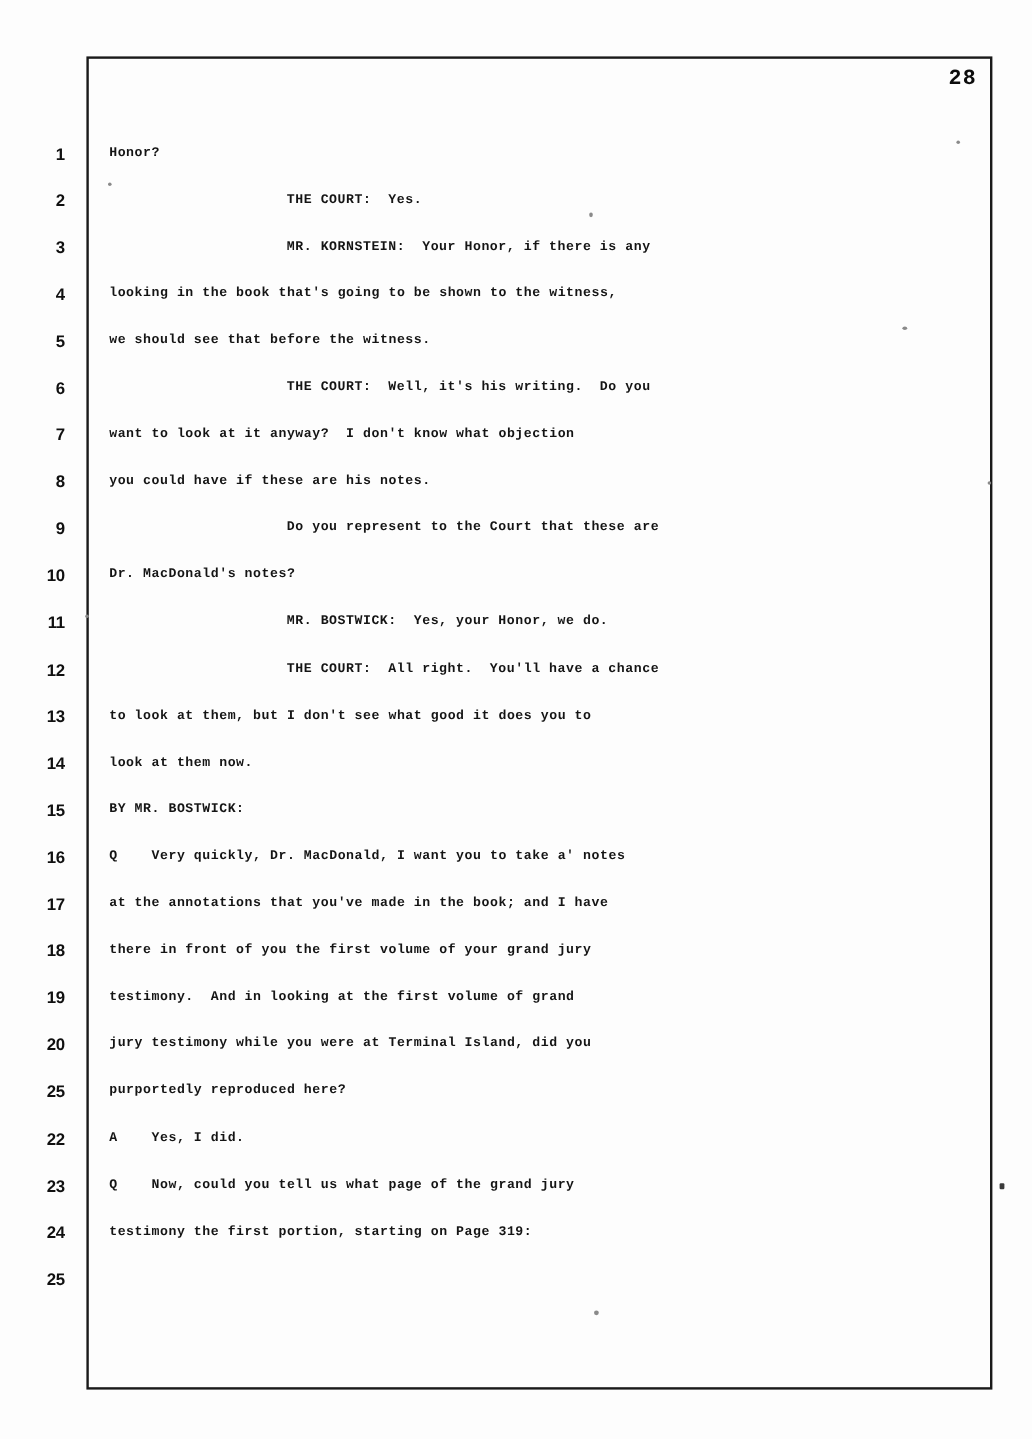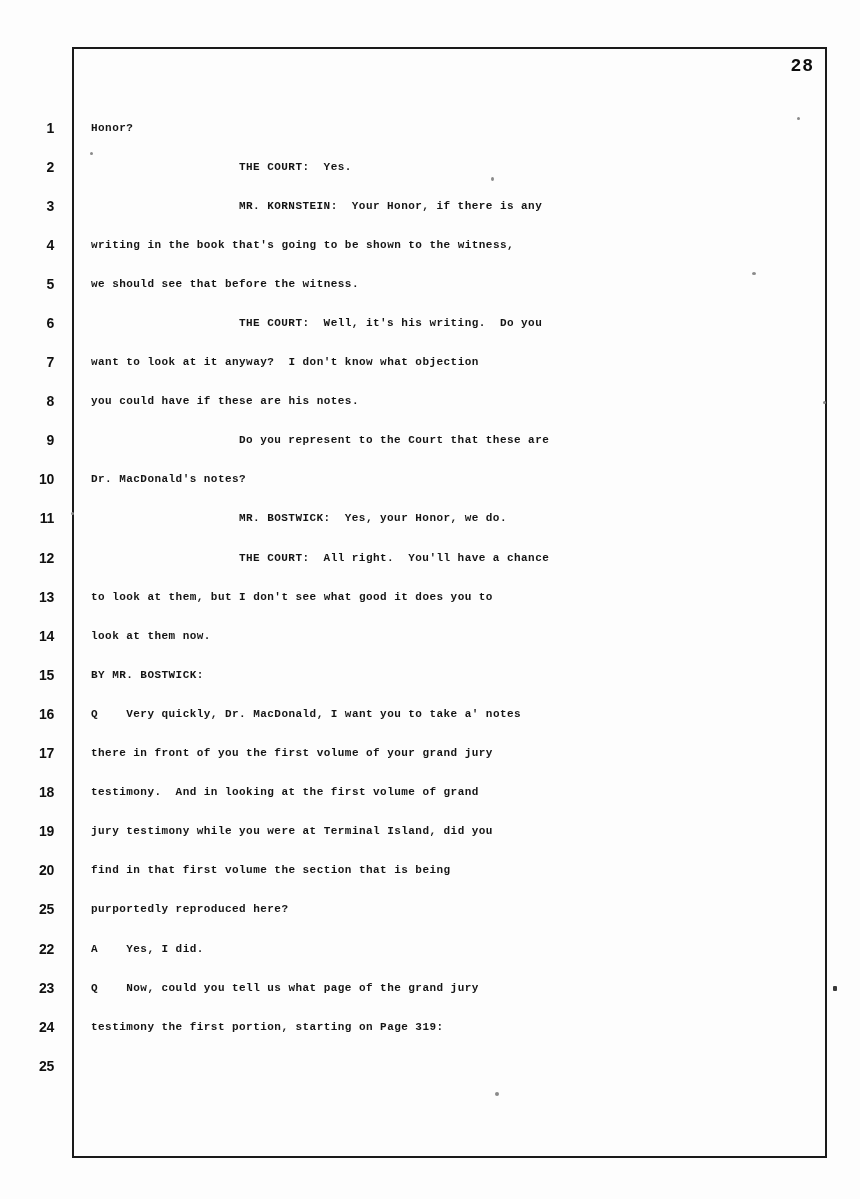--- a/index.html
+++ b/index.html
@@ -139,37 +139,37 @@
     <div class="line-number">22</div>
     <div class="line-number">23</div>
     <div class="line-number">24</div>
     <div class="line-number">25</div>
   </div>
 
   <div id="transcript-body">
     <div class="transcript-line">Honor?</div>
     <div class="transcript-line indent">THE COURT:  Yes.</div>
     <div class="transcript-line indent">MR. KORNSTEIN:  Your Honor, if there is any</div>
-    <div class="transcript-line">writing in the book that's going to be shown to the witness,</div>
+    <div class="transcript-line">looking in the book that's going to be shown to the witness,</div>
     <div class="transcript-line">we should see that before the witness.</div>
     <div class="transcript-line indent">THE COURT:  Well, it's his writing.  Do you</div>
     <div class="transcript-line">want to look at it anyway?  I don't know what objection</div>
     <div class="transcript-line">you could have if these are his notes.</div>
     <div class="transcript-line indent">Do you represent to the Court that these are</div>
     <div class="transcript-line">Dr. MacDonald's notes?</div>
     <div class="transcript-line indent">MR. BOSTWICK:  Yes, your Honor, we do.</div>
     <div class="transcript-line indent">THE COURT:  All right.  You'll have a chance</div>
     <div class="transcript-line">to look at them, but I don't see what good it does you to</div>
     <div class="transcript-line">look at them now.</div>
     <div class="transcript-line">BY MR. BOSTWICK:</div>
     <div class="transcript-line">Q    Very quickly, Dr. MacDonald, I want you to take a' notes</div>
+    <div class="transcript-line">at the annotations that you've made in the book; and I have</div>
     <div class="transcript-line">there in front of you the first volume of your grand jury</div>
     <div class="transcript-line">testimony.  And in looking at the first volume of grand</div>
     <div class="transcript-line">jury testimony while you were at Terminal Island, did you</div>
-    <div class="transcript-line">find in that first volume the section that is being</div>
     <div class="transcript-line">purportedly reproduced here?</div>
     <div class="transcript-line">A    Yes, I did.</div>
     <div class="transcript-line">Q    Now, could you tell us what page of the grand jury</div>
     <div class="transcript-line">testimony the first portion, starting on Page 319:</div>
   </div>
 
   <div class="speck" id="speck-a"></div>
   <div class="speck" id="speck-b"></div>
   <div class="speck" id="speck-c"></div>
   <div class="speck" id="speck-d"></div>

